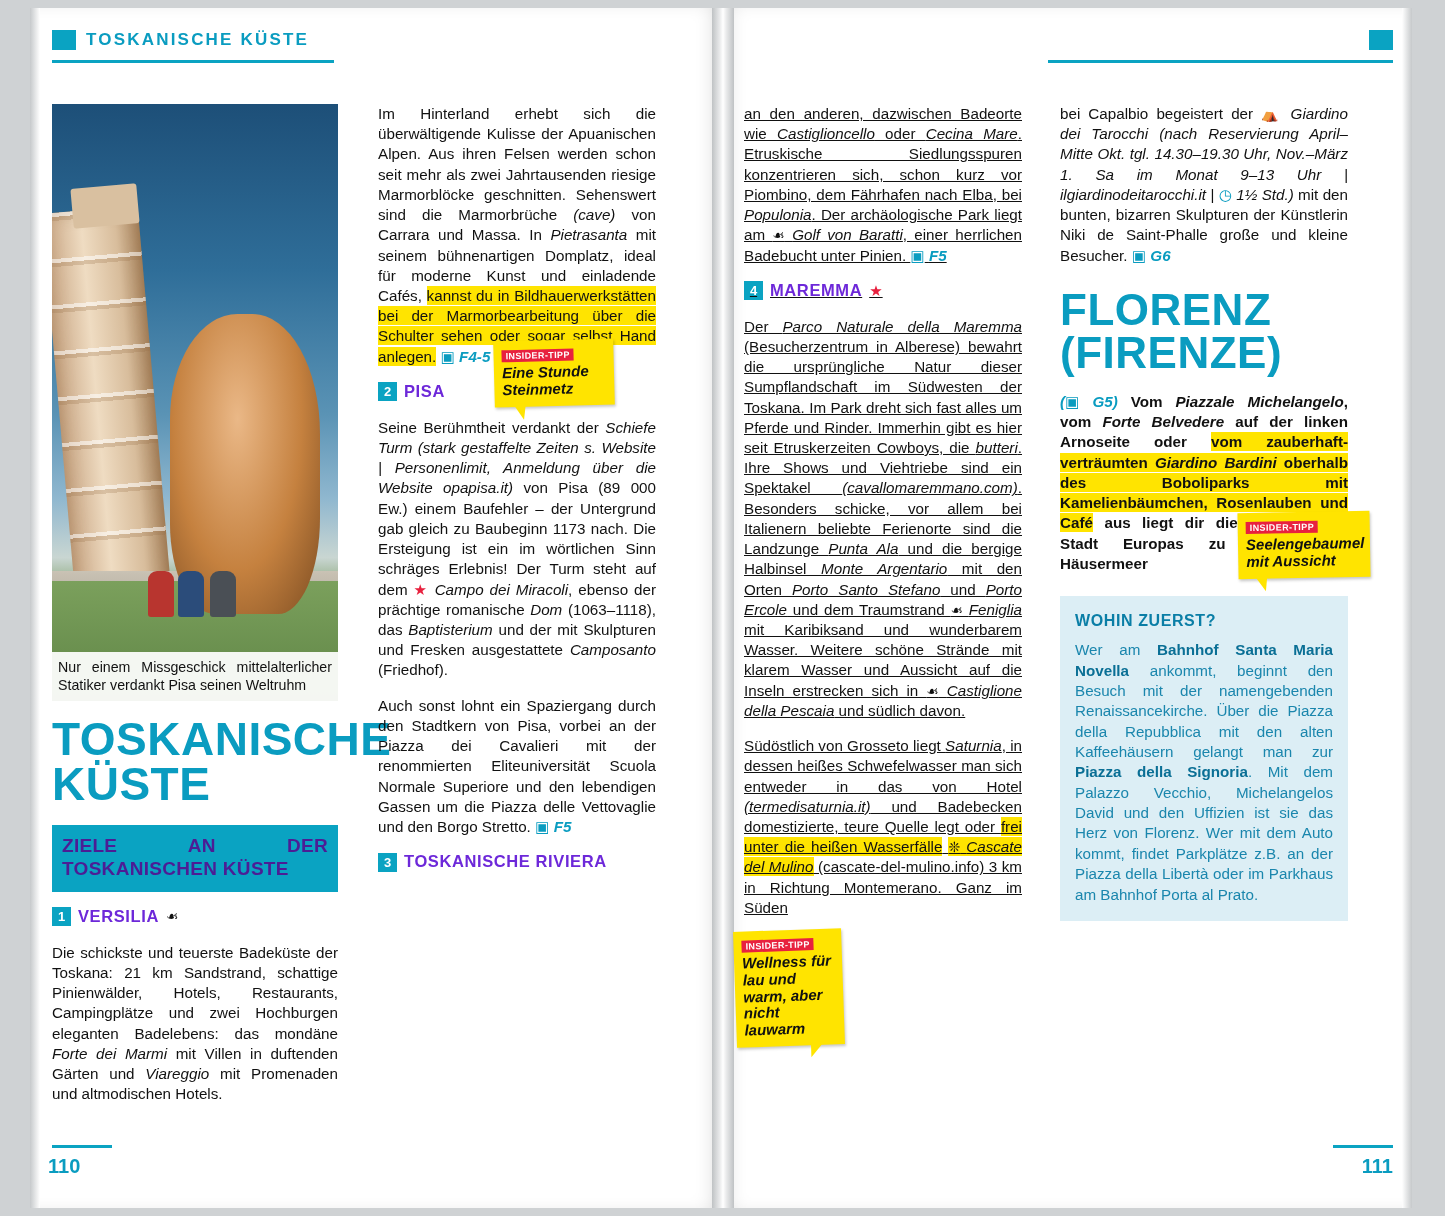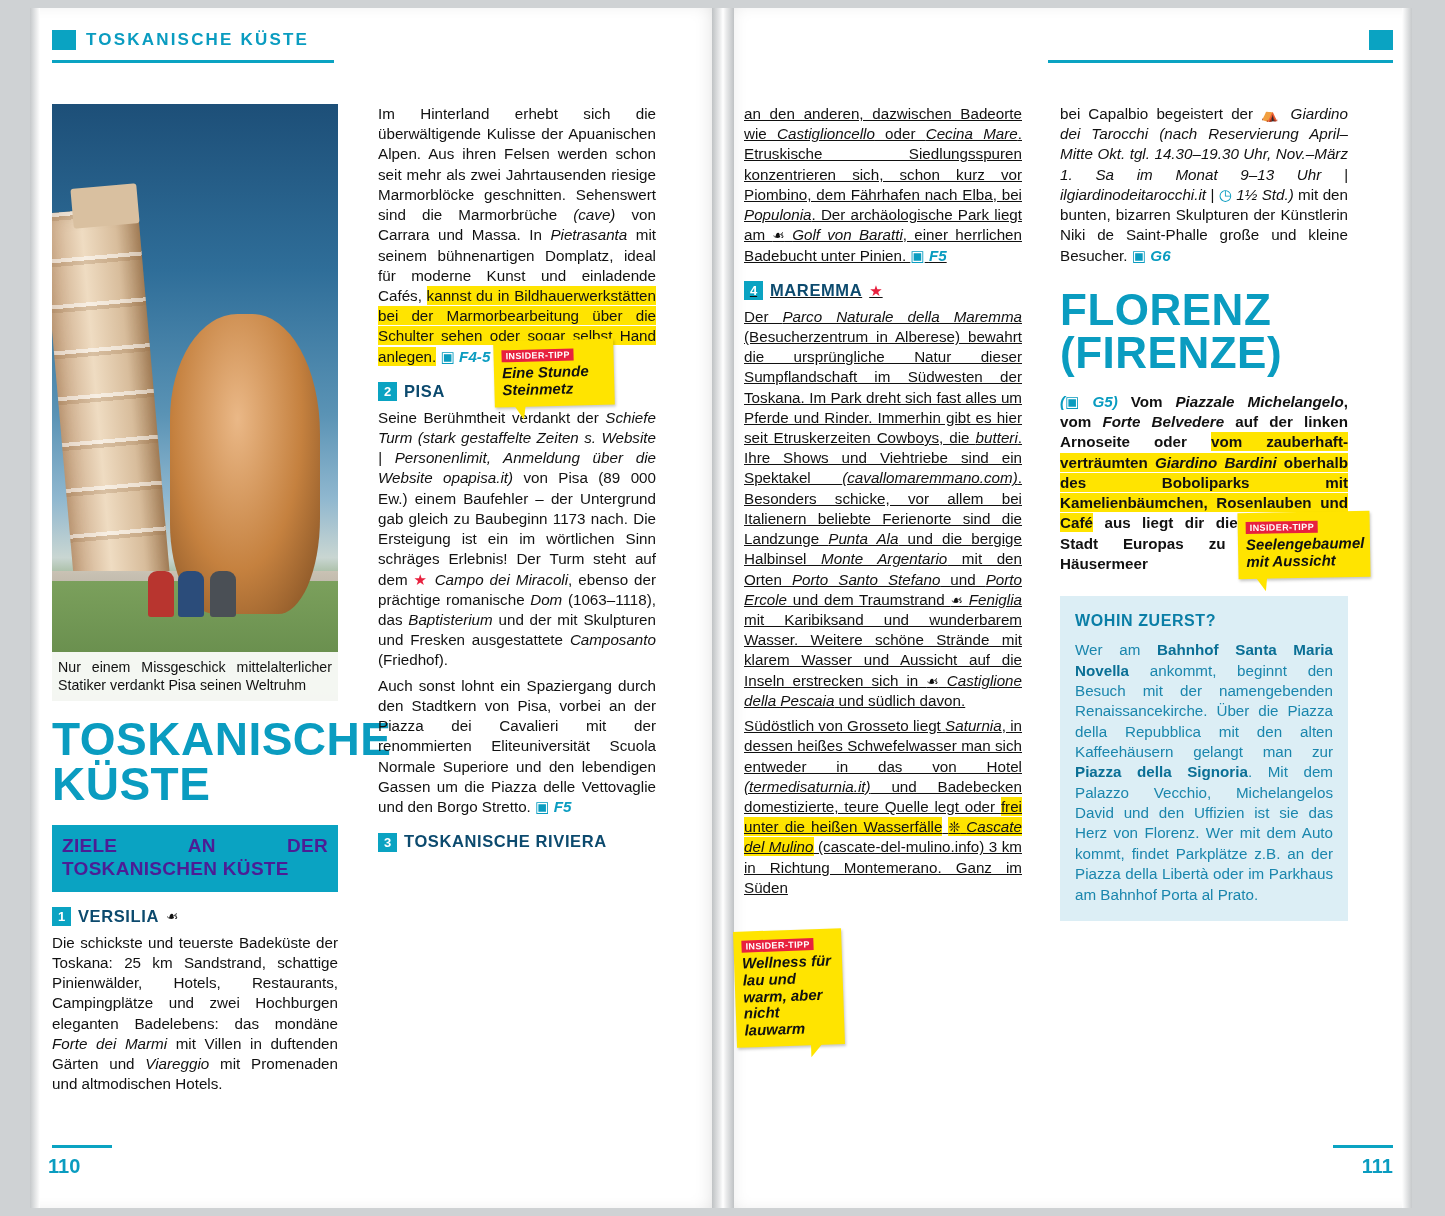--- a/index.html
+++ b/index.html
@@ -84,24 +84,24 @@
   }
   .teal-box{
     margin-top:18px;background:#0aa3c2;color:#4c1d95;font-weight:bold;
     font-size:19px;line-height:1.2;padding:10px 10px 11px 10px;letter-spacing:.3px;
   }
   .poi{margin-top:14px;display:flex;align-items:center;gap:7px;}
   .poi-num{
     display:inline-block;width:19px;height:19px;background:#0aa3c2;color:#fff;
     font-size:13px;font-weight:bold;text-align:center;line-height:19px;
   }
-  .poi-name{color:#0c4a6e;font-weight:bold;font-size:16.5px;letter-spacing:.6px;}
+  .poi-name{color:#6d28d9;font-weight:bold;font-size:16.5px;letter-spacing:.6px;}
   .star{color:#e8213f;font-size:15px;}
   .pal{color:#111;font-size:14px;}
-  .para{margin-top:5px;}
+  .para{margin-top:15px;}
 
   
   .hl{background:#ffe400;box-decoration-break:clone;-webkit-box-decoration-break:clone;padding:1px 0;}
   .mapref{color:#0a9cc0;font-style:italic;font-weight:bold;white-space:nowrap;}
   .mapicon{display:inline-block;color:#0a9cc0;font-style:normal;font-weight:normal;}
 
   
   .tip{
     position:absolute;background:#ffe400;padding:4px 8px 8px 8px;
     box-shadow:1px 2px 3px rgba(0,0,0,.22);
@@ -182,21 +182,21 @@
     <div class="title-main">TOSKANISCHE KÜSTE</div>
 
     <div class="teal-box">ZIELE AN DER TOSKANISCHEN KÜSTE</div>
 
     <div class="poi">
       <span class="poi-num">1</span>
       <span class="poi-name">VERSILIA</span>
       <span class="pal">☙</span>
     </div>
 
-    <p class="para just"><span>Die schickste und teuerste Badeküste der Toskana: 25 km Sandstrand, schattige Pinienwälder, Hotels, Restaurants, Campingplätze und zwei Hochburgen eleganten Badelebens: das mondäne </span><em>Forte dei Marmi</em><span> mit Villen in duftenden Gärten und </span><em>Viareggio</em><span> mit Promenaden und altmodischen Hotels.</span></p>
+    <p class="para just"><span>Die schickste und teuerste Badeküste der Toskana: 21 km Sandstrand, schattige Pinienwälder, Hotels, Restaurants, Campingplätze und zwei Hochburgen eleganten Badelebens: das mondäne </span><em>Forte dei Marmi</em><span> mit Villen in duftenden Gärten und </span><em>Viareggio</em><span> mit Promenaden und altmodischen Hotels.</span></p>
   </div>
 
   <div class="col c2">
     <p class="just"><span>Im Hinterland erhebt sich die überwältigende Kulisse der Apuanischen Alpen. Aus ihren Felsen werden schon seit mehr als zwei Jahrtausenden riesige Marmorblöcke geschnitten. Sehenswert sind die Marmorbrüche </span><em>(cave)</em><span> von Carrara und Massa. In </span><em>Pietrasanta</em><span> mit seinem bühnenartigen Domplatz, ideal für moderne Kunst und einladende Cafés, </span><span class="hl">kannst du in Bildhauerwerkstätten bei der Marmorbearbeitung über die Schulter sehen oder sogar selbst Hand anlegen.</span> <span class="mapref"><span class="mapicon">▣</span> <span>F4-5</span></span></p>
 
     <div class="poi">
       <span class="poi-num">2</span>
       <span class="poi-name">PISA</span>
     </div>
 

